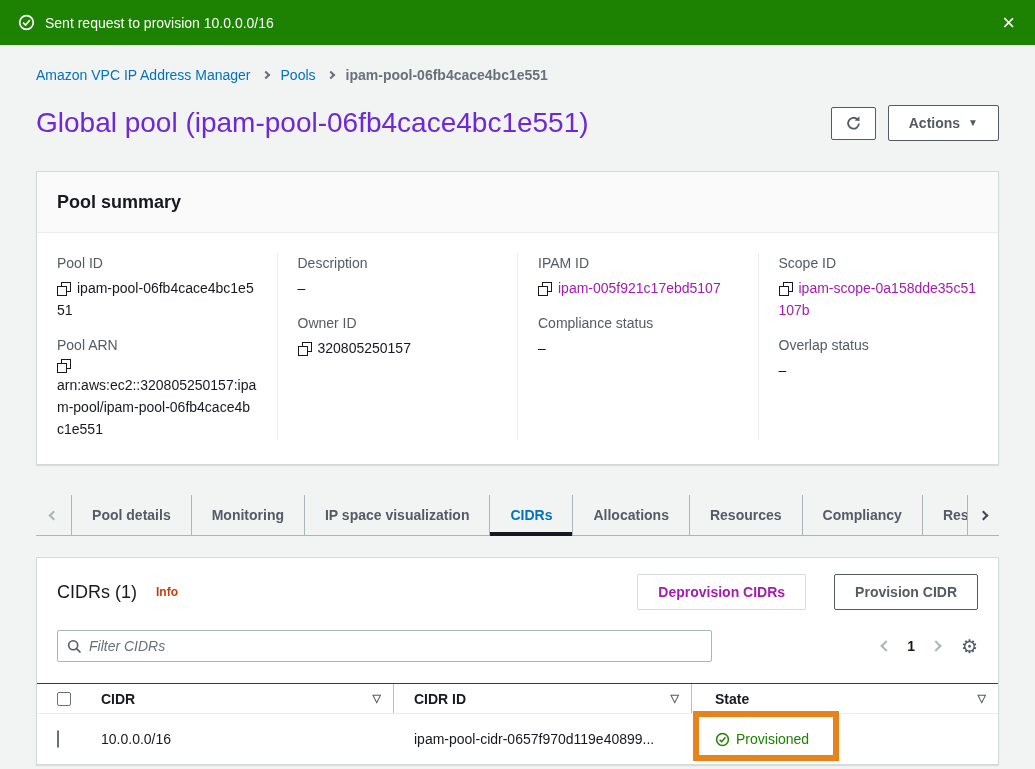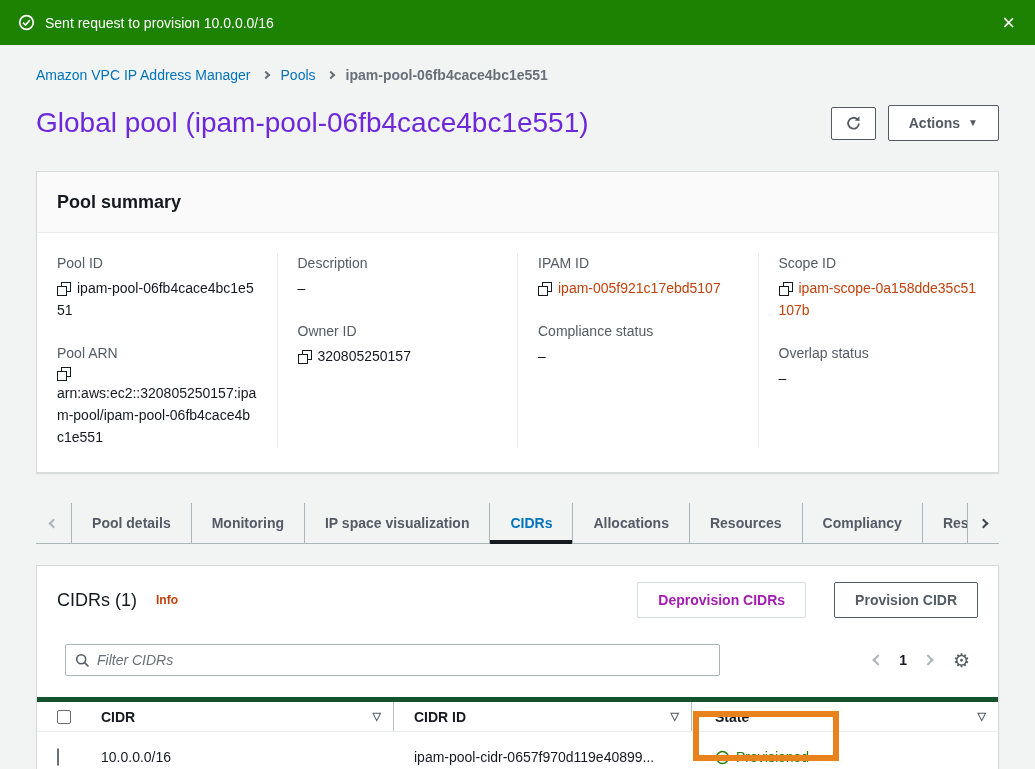--- a/index.html
+++ b/index.html
@@ -50,26 +50,26 @@
 
   
   .card { margin-top: 30px; background: #fff; border: 1px solid #d5dbdb; box-shadow: 0 1px 1px rgba(0,28,36,.1); }
   .card-header {
     background: #fafafa; border-bottom: 1px solid #eaeded;
     padding: 19px 20px; font-size: 18px; font-weight: 700; line-height: 22px;
   }
   .summary-body { display: flex; padding: 20px 0 24px; }
   .summary-col { flex: 1; padding: 0 20px; border-left: 1px solid #eaeded; min-width: 0; }
   .summary-col:first-child { border-left: none; }
-  .field { margin-bottom: 22px; }
+  .field { margin-bottom: 14px; }
   .field:last-child { margin-bottom: 0; }
   .field-label { color: #545b64; font-size: 14px; line-height: 20px; margin-bottom: 4px; }
   .field-value { color: #16191f; font-size: 14px; line-height: 22px; word-break: break-all; }
   .field-value.linked { color: #0073bb; }
-  .field-value.linked a { color: #c2410c; text-decoration: none; cursor: pointer; }
+  .field-value.linked a { color: #a21caf; text-decoration: none; cursor: pointer; }
 
   .copy-icon { position: relative; display: inline-block; width: 13px; height: 13px; margin-right: 7px; vertical-align: -2px; cursor: pointer; flex: none; }
   .copy-icon::before { content: ""; position: absolute; left: 4px; top: 0; width: 8px; height: 8px; border: 1.6px solid #16191f; }
   .copy-icon::after  { content: ""; position: absolute; left: 0; top: 4px; width: 8px; height: 8px; border: 1.6px solid #16191f; background: #fff; }
   .copy-block { display: block; margin-bottom: 2px; }
 
   
   .tabs-row { margin-top: 30px; display: flex; align-items: stretch; height: 41px; border-bottom: 1px solid #aab7b8; }
   .tab-scroll { width: 42px; display: flex; align-items: center; justify-content: center; cursor: pointer; }
   .tab-scroll.disabled { color: #aab7b8; cursor: default; }
@@ -84,38 +84,38 @@
   .tab.truncated { width: 46px; overflow: hidden; }
   .tab-scroll-right { border-left: 1px solid #aab7b8; width: 38px; }
 
   
   .cidrs-card { margin-top: 21px; background: #fff; border: 1px solid #d5dbdb; box-shadow: 0 1px 1px rgba(0,28,36,.1); }
   .panel-head { display: flex; align-items: center; padding: 16px 20px 8px; }
   .panel-title { font-size: 18px; font-weight: 400; }
   .info-link { color: #c2410c; font-size: 12px; font-weight: 700; margin-left: 9px; text-decoration: none; cursor: pointer; padding-left: 10px; }
   .head-buttons { margin-left: auto; display: flex; gap: 28px; align-items: center; }
 
-  .filter-row { display: flex; align-items: center; padding: 0 28px; margin-top: 18px; }
+  .filter-row { display: flex; align-items: center; padding: 0 20px; margin-top: 12px; }
   .search-box {
     width: 655px; height: 32px; border: 1px solid #aab7b8; border-radius: 2px;
     background: #fff; display: flex; align-items: center; padding: 0 9px; gap: 7px;
   }
   .search-box input {
     border: none; outline: none; flex: 1; font-size: 14px; color: #16191f;
     font-family: "Liberation Sans", sans-serif; background: transparent;
   }
   .search-box input::placeholder { font-style: italic; color: #687078; }
   .pager { margin-left: auto; display: flex; align-items: center; gap: 17px; }
   .pager .chev { width: 8px; height: 8px; }
   .pager-disabled { color: #aab7b8; cursor: default; }
   .page-num { font-size: 14px; font-weight: 700; color: #16191f; cursor: pointer; }
   .gear { font-size: 19px; color: #545b64; cursor: pointer; line-height: 1; margin-left: 4px; }
 
   
-  .tbl { margin-top: 21px; border-top: 5px solid #14532d; }
+  .tbl { margin-top: 21px; border-top: 1px solid #14532d; }
   .thead, .trow { display: grid; grid-template-columns: 64px 293px 298px 1fr; align-items: center; }
   .thead { height: 30px; border-bottom: 1px solid #eaeded; }
   .th { display: flex; align-items: center; height: 100%; font-size: 14px; font-weight: 700; color: #16191f; cursor: pointer; }
   .th.divided { border-right: 1px solid #b6bec9; }
   .sort { margin-left: auto; margin-right: 12px; font-size: 11px; color: #545b64; cursor: pointer; }
   .cell-pad { padding-left: 20px; }
   .state-pad { padding-left: 23px; }
   .trow { height: 50px; font-size: 14px; }
   .cb { width: 14px; height: 14px; border: 1px solid #687078; border-radius: 2px; background: #fff; cursor: pointer; }
   .state-cell { display: flex; align-items: center; gap: 6px; color: #1d8102; }

